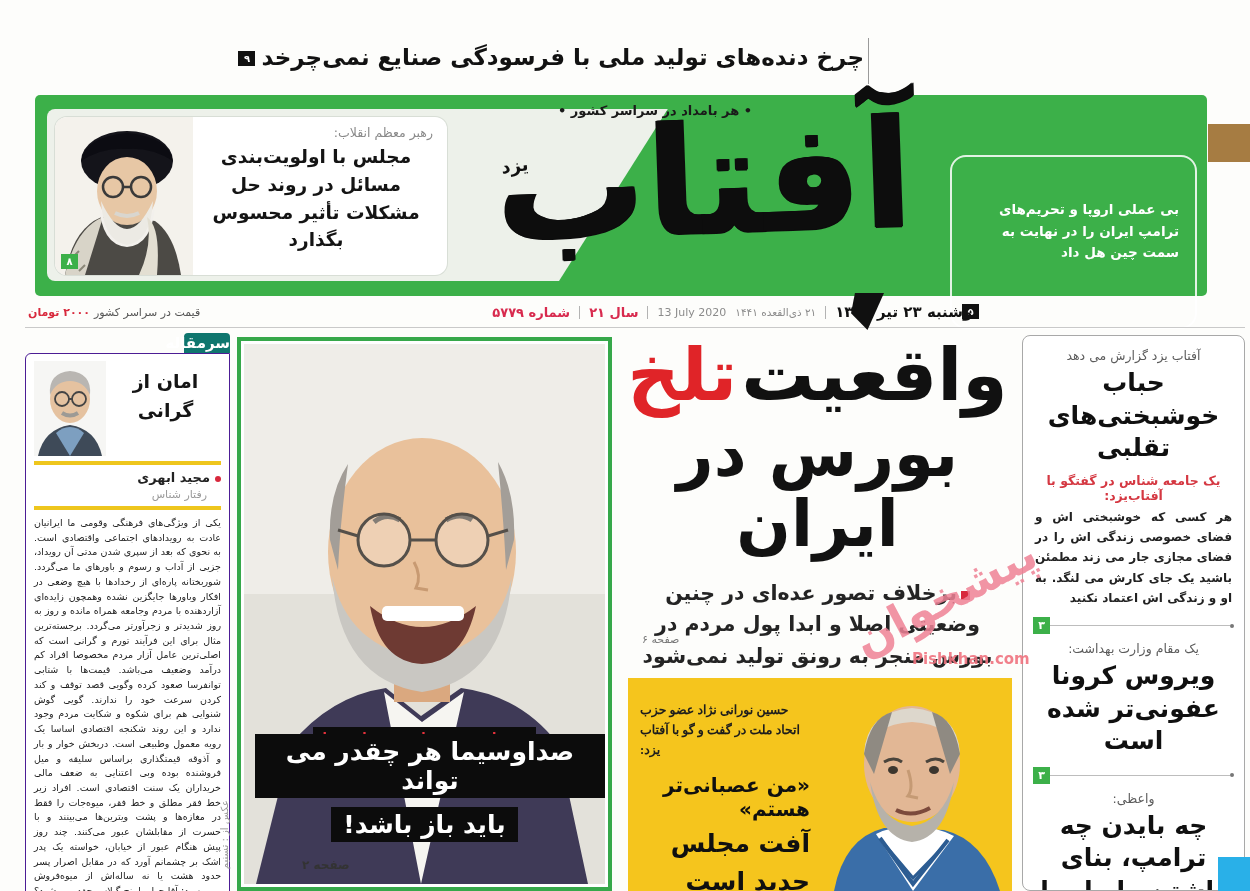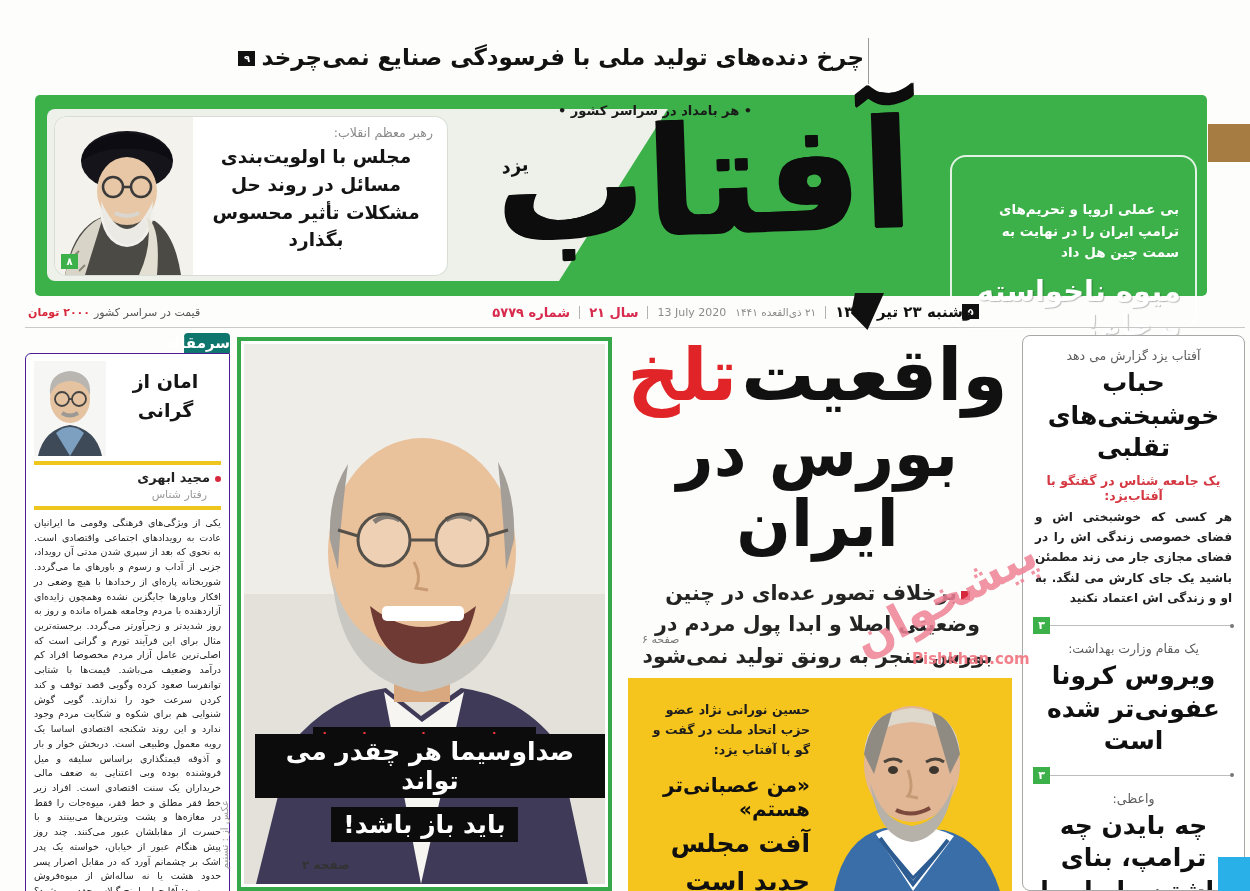--- a/index.html
+++ b/index.html
@@ -86,21 +86,21 @@
   .main-h1 .accent{color:#e02428;}
   .main-h2{font-size:64px;font-weight:bold;letter-spacing:-1px;line-height:1.1;margin-top:2px;color:#121212;}
   .main-sub{margin:18px auto 0;width:370px;font-size:20.5px;font-weight:bold;color:#242424;line-height:1.55;}
   .main-sub .reddot{display:inline-block;width:9px;height:9px;background:#d8283c;margin-left:4px;}
   .main-page{position:absolute;left:22px;top:300px;font-size:11px;color:#777;}
   
   .ybox{position:absolute;left:628px;top:678px;width:384px;height:213px;background:#f5c51d;
     display:flex;direction:rtl;overflow:hidden;}
   .ybox-photo{width:198px;height:213px;flex:none;}
   .ybox-text{flex:1;padding:22px 4px 0 12px;text-align:right;direction:rtl;}
-  .ybox-kicker{font-size:12.5px;font-weight:bold;color:#1d1d1d;line-height:1.6;text-align:right;}
+  .ybox-kicker{font-size:12.5px;font-weight:bold;color:#1d1d1d;line-height:1.6;text-align:left;font-family:Liberation Serif, serif;}
   .ybox-quote{margin-top:13px;font-size:20px;font-weight:bold;color:#101010;letter-spacing:-0.5px;}
   .ybox-headline{margin-top:4px;font-size:25px;font-weight:bold;color:#101010;line-height:1.5;}
   
   .right-col{position:absolute;left:1022px;top:335px;width:223px;height:556px;box-sizing:border-box;
     border:1px solid #a8a8a8;border-radius:8px;background:#fff;padding:10px 8px;text-align:center;overflow:hidden;}
   .rc-kicker{font-size:12.5px;color:#5c5c5c;margin-top:2px;}
   .rc-headline{font-size:25px;font-weight:bold;color:#101010;line-height:1.3;letter-spacing:-0.5px;margin-top:4px;}
   .rc-red{font-size:12.5px;font-weight:bold;color:#d53842;margin-top:8px;}
   .rc-body{font-size:12px;font-weight:bold;color:#222;text-align:justify;line-height:1.7;margin:4px 4px 0;}
   .rc-sep{display:flex;direction:ltr;align-items:center;margin:9px 2px 7px;}
@@ -154,21 +154,20 @@
     </div>
 
     <div class="slogan">• هر بامداد در سراسر کشور •</div>
     <div class="logo-wrap">
       <div class="logo">آفتاب</div>
       <div class="logo-city">یزد</div>
     </div>
 
     <div class="mh-right">
       <div class="mh-kicker">بی عملی اروپا و تحریم‌های ترامپ ایران را در نهایت به سمت چین هل داد</div>
-      <div class="mh-headline">میوه ناخواسته برجام!</div>
       <span class="badge mh-badge">۵</span>
     </div>
   </div>
   <div class="brown-square"></div>
   <div class="logo-tail"></div>
 
   <div class="dateline">
     <span class="dl-jalali">دوشنبه ۲۳ تیر ۱۳۹۹</span>
     <span class="dl-sep"></span>
     <span class="dl-small">۲۱ ذی‌القعده ۱۴۴۱</span>

